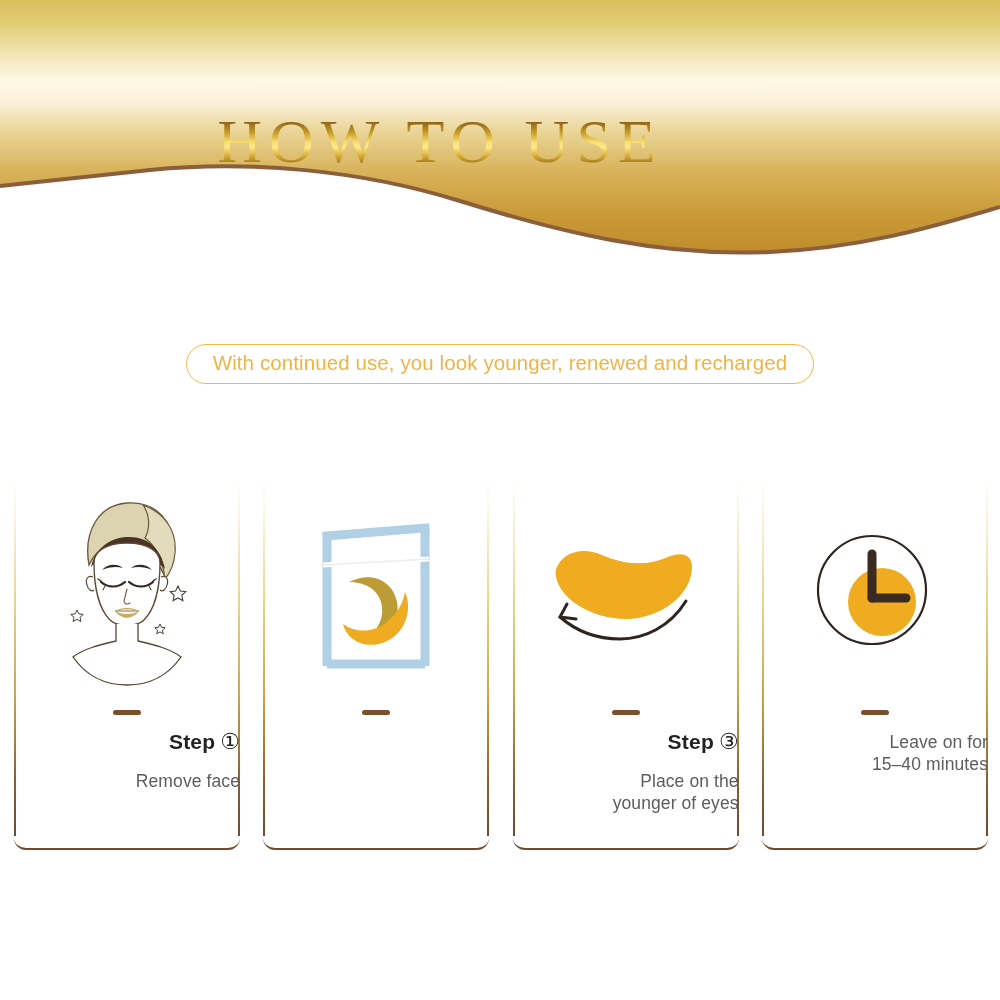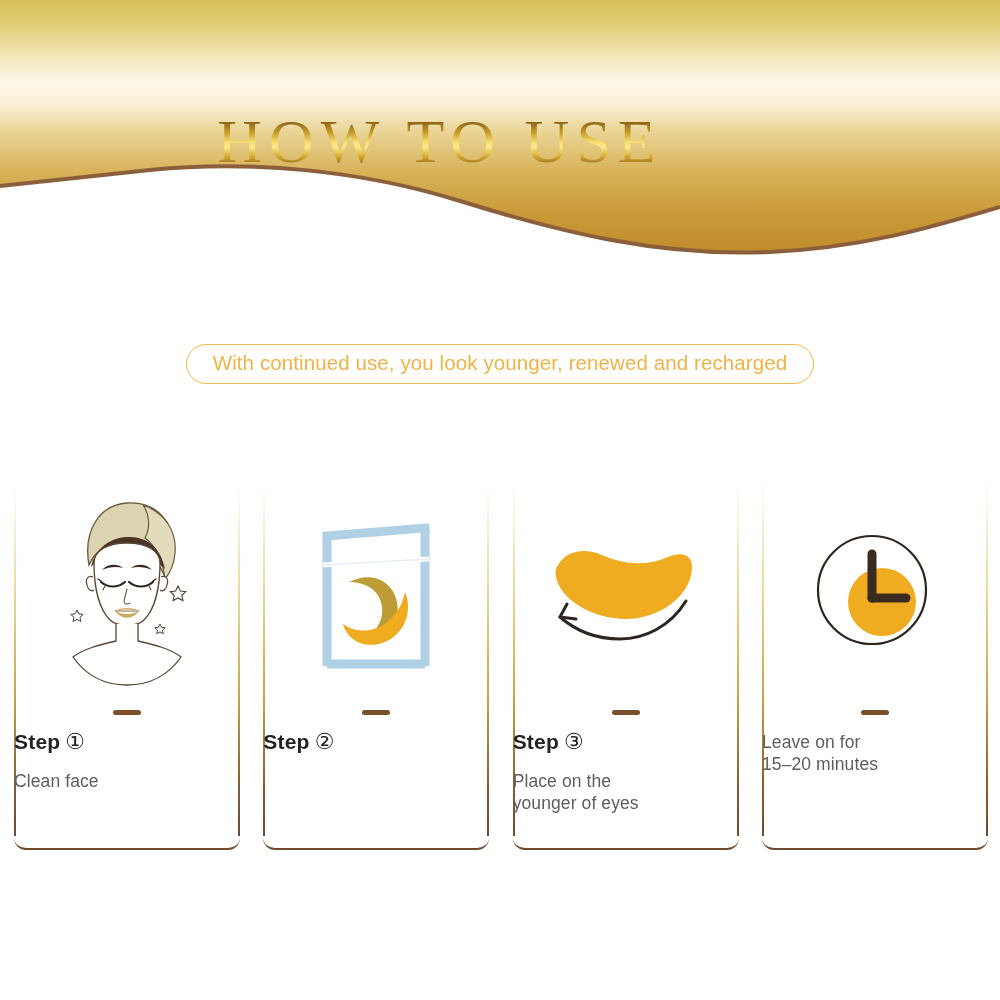--- a/index.html
+++ b/index.html
@@ -123,21 +123,21 @@
     height: 230px;
     display: flex;
     align-items: center;
     justify-content: center;
   }
   .card-foot {
     position: absolute;
     left: 0;
     top: 232px;
     width: 226px;
-    text-align: left;
+    text-align: right;
   }
   .dash {
     width: 28px;
     height: 5px;
     border-radius: 3px;
     background: #7a4f2a;
     margin: 0 auto 16px auto;
   }
   .step-label {
     font-size: 21px;
@@ -245,21 +245,21 @@
         <path d="M131,95 l2.4,5 5.4,0.6 -4,3.7 1.1,5.3 -4.9,-2.7 -4.9,2.7 1.1,-5.3 -4,-3.7 5.4,-0.6 Z" fill="none" stroke="#4A4036" stroke-width="1.1"></path>
         <path d="M30,119 l1.9,3.9 4.3,0.5 -3.2,2.9 0.9,4.2 -3.9,-2.1 -3.9,2.1 0.9,-4.2 -3.2,-2.9 4.3,-0.5 Z" fill="none" stroke="#4A4036" stroke-width="1"></path>
         <path d="M113,133 l1.6,3.3 3.6,0.4 -2.7,2.5 0.8,3.5 -3.3,-1.8 -3.3,1.8 0.8,-3.5 -2.7,-2.5 3.6,-0.4 Z" fill="none" stroke="#4A4036" stroke-width="1"></path>
       </svg>
     </div>
     <div class="card-foot">
       <div class="dash"></div>
       <div class="step-label">
         <span class="step-word">Step</span><span class="step-num">①</span>
       </div>
-      <div class="step-desc">Clean face</div>
+      <div class="step-desc">Remove face</div>
     </div>
   </div>
 
   <div class="card">
     <div class="edge edge-l"></div>
     <div class="edge edge-r"></div>
     <div class="card-art">
       <svg width="150" height="190" viewBox="0 0 150 190">
 
         <path d="M26,38 L124,30 L124,168 L26,168 Z" fill="#ffffff"></path>
@@ -273,23 +273,20 @@
 
         <path d="M48,84 C72,72 92,84 96,104 C100,126 84,142 64,142
                  C78,132 84,118 80,104 C76,90 62,84 48,84 Z" fill="#BD9B35"></path>
 
         <path d="M104,94 C112,112 104,136 84,144 C64,152 46,142 42,126
                  C56,136 74,134 86,124 C98,114 102,104 104,94 Z" fill="#EFAC20"></path>
       </svg>
     </div>
     <div class="card-foot">
       <div class="dash"></div>
-      <div class="step-label">
-        <span class="step-word">Step</span><span class="step-num">②</span>
-      </div>
     </div>
   </div>
 
   <div class="card">
     <div class="edge edge-l"></div>
     <div class="edge edge-r"></div>
     <div class="card-art">
       <svg width="180" height="140" viewBox="0 0 180 140">
 
         <path d="M22,42 C30,28 48,24 66,32 C86,41 110,44 132,34
@@ -317,17 +314,17 @@
       <svg width="130" height="130" viewBox="0 0 130 130">
         <circle cx="62" cy="62" r="54" fill="#ffffff" stroke="#2E2520" stroke-width="2.2"></circle>
         <circle cx="72" cy="74" r="34" fill="#EFAC20"></circle>
         <path d="M62,26 L62,70" fill="none" stroke="#3A2A20" stroke-width="9" stroke-linecap="round"></path>
         <path d="M62,70 L96,70" fill="none" stroke="#3A2A20" stroke-width="9" stroke-linecap="round"></path>
       </svg>
     </div>
     <div class="card-foot">
       <div class="dash"></div>
       <div class="step-desc">Leave on for
-15–20 minutes</div>
+15–40 minutes</div>
     </div>
   </div>
 
 </div>
 
 </body></html>

